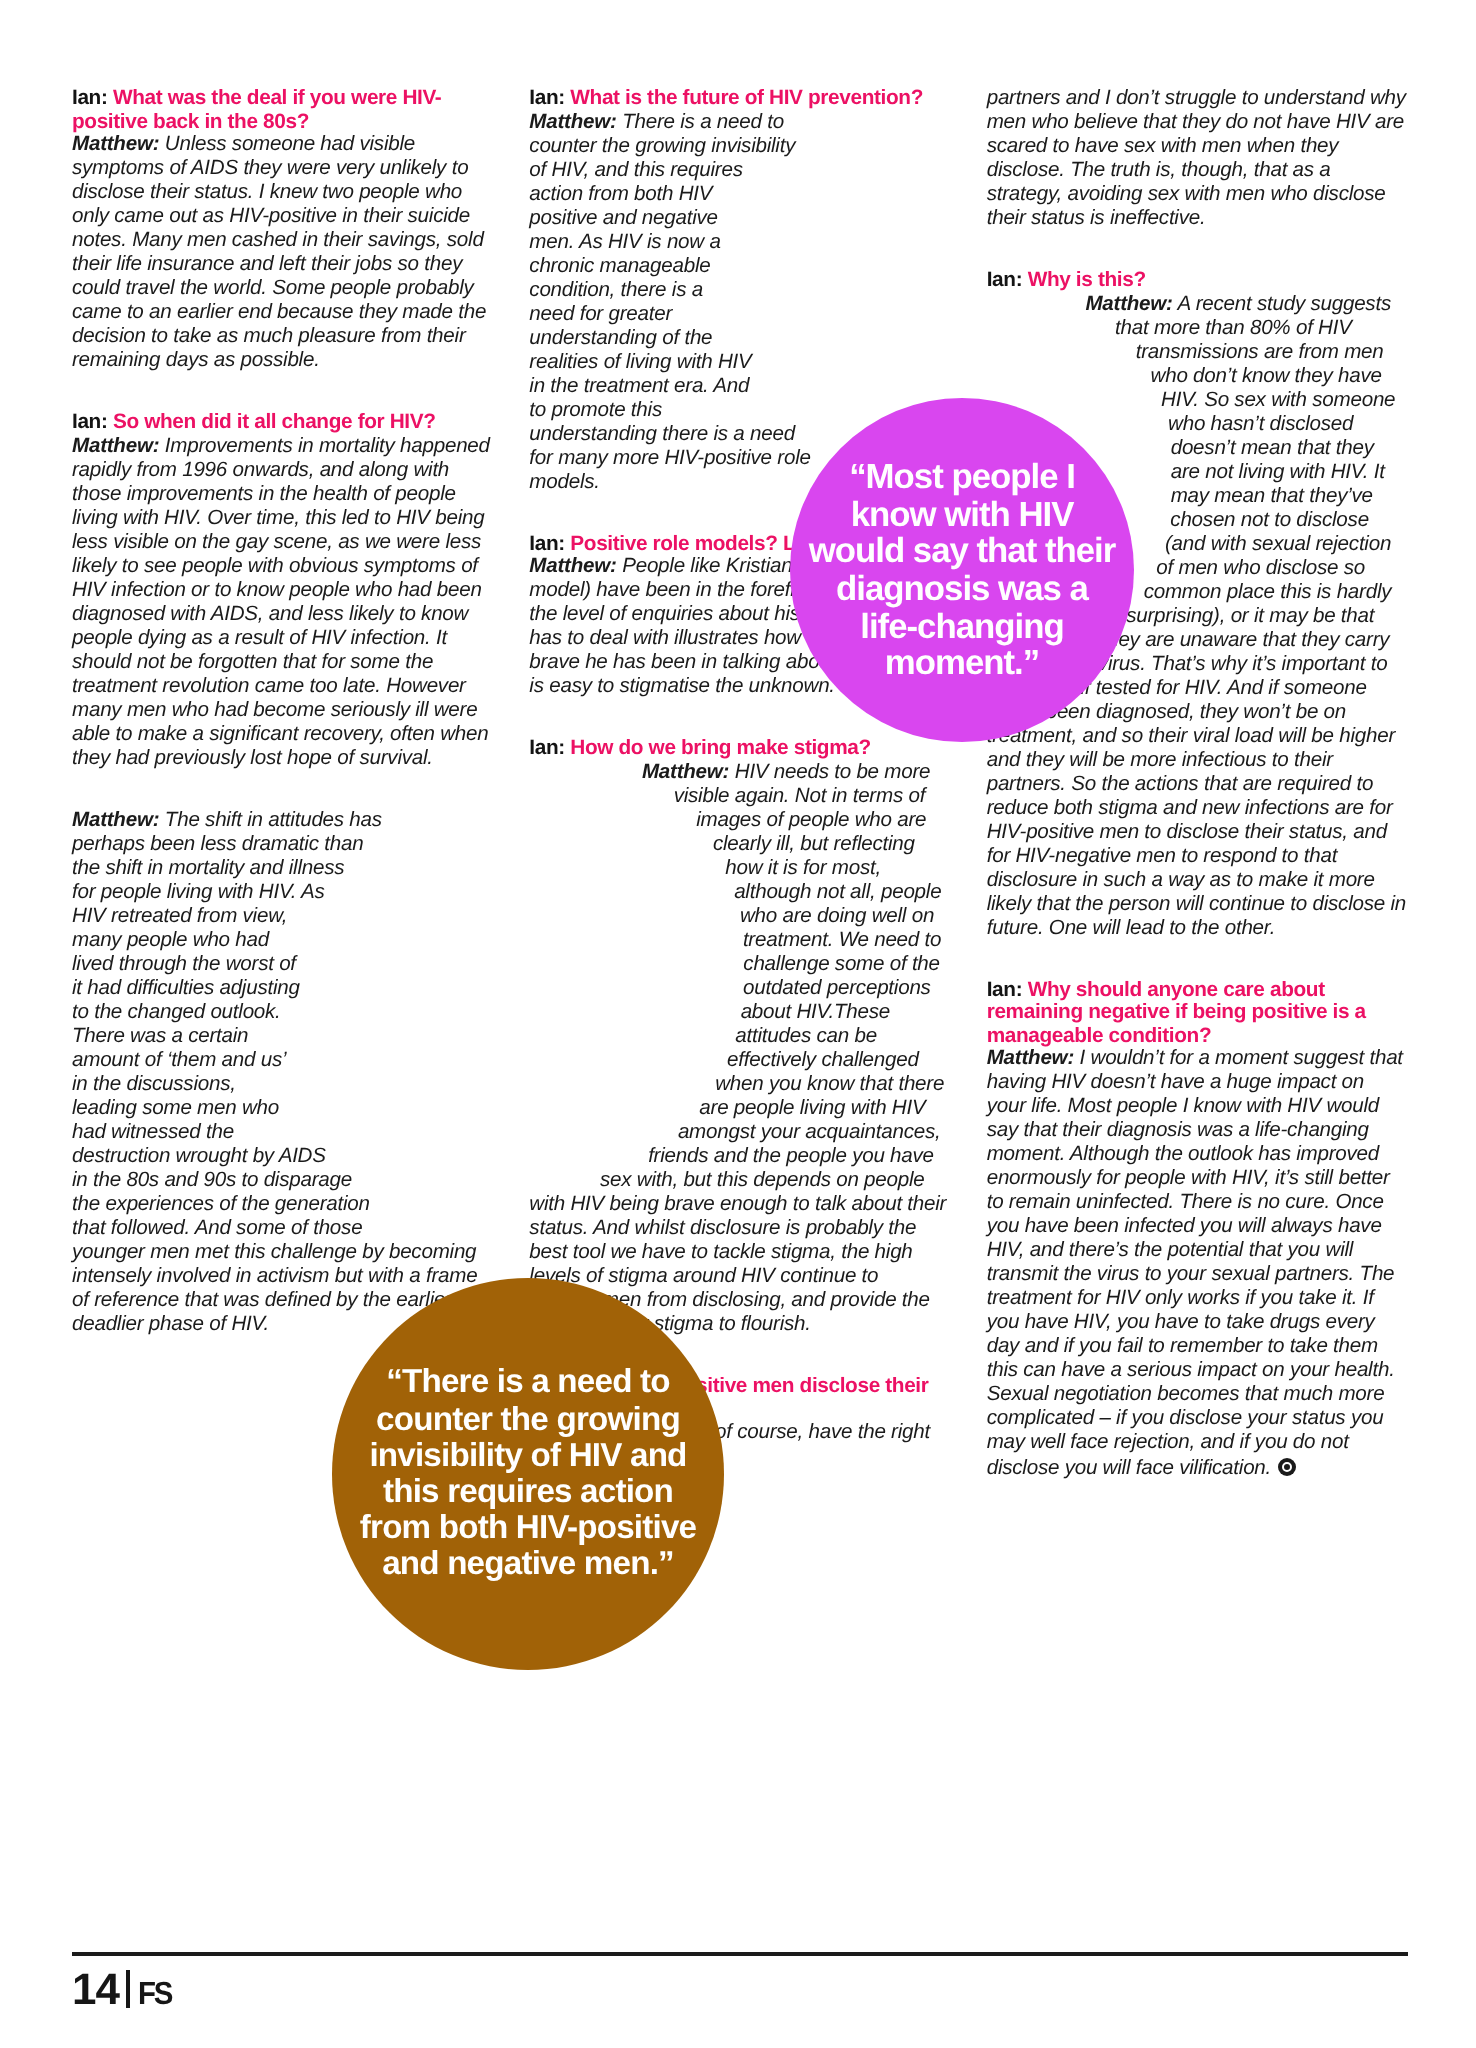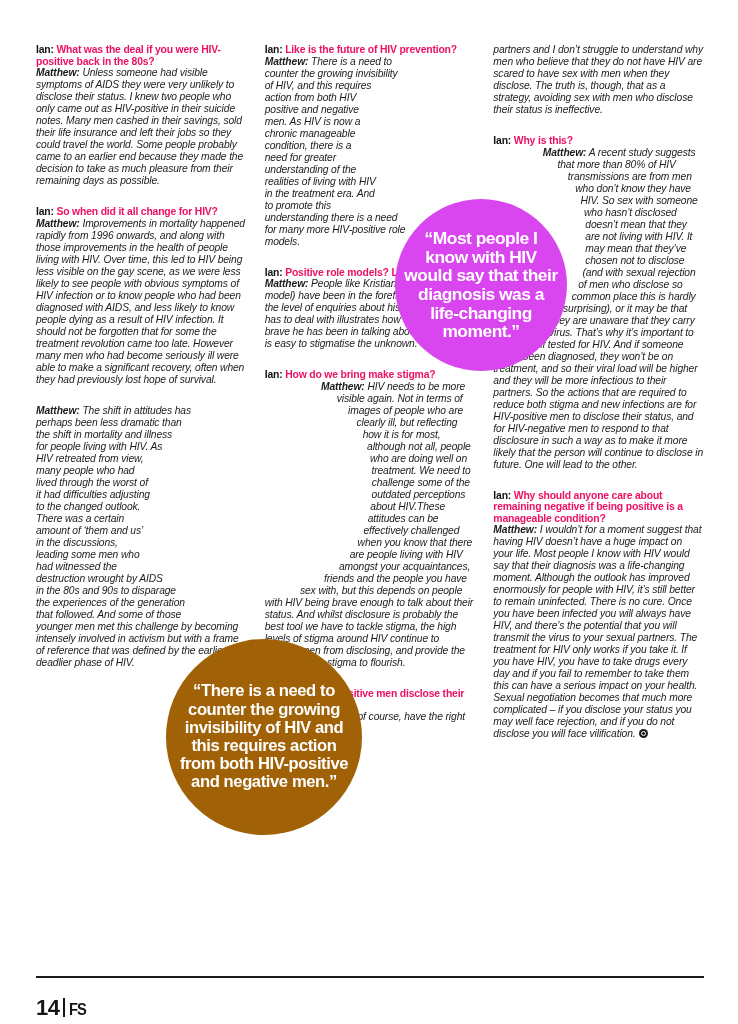--- a/index.html
+++ b/index.html
@@ -158,21 +158,20 @@
     height: 2px;
     background: #1b1b1b;
   }
   .folio {
     position: absolute;
     left: 36px;
     top: 982px;
     display: flex;
     align-items: baseline;
     gap: 0;
-    margin-top: 13px;
   }
   .folio .num {
     font-size: 22px;
     font-weight: bold;
     letter-spacing: -0.5px;
     color: #161616;
     padding-right: 4px;
   }
   .folio .bar {
     display: inline-block;
@@ -245,21 +244,21 @@
 
       <div class="qa">
         <p class="a"><span class="shape shape-teal-left"></span><span class="spk">Matthew:</span> <span>The shift in attitudes has perhaps been less dramatic than the shift in mortality and illness for people living with HIV. As HIV retreated from view, many people who had lived through the worst of it had difficulties adjusting to the changed outlook. There was a certain amount of ‘them and us’ in the discussions, leading some men who had witnessed the destruction wrought by AIDS in the 80s and 90s to disparage the experiences of the generation that followed. And some of those younger men met this challenge by becoming intensely involved in activism but with a frame of reference that was defined by the earlier, deadlier phase of HIV.</span></p>
       </div>
 
     </div>
 
     <div class="col mid">
 
       <div class="qa">
-        <p class="q"><span class="who">Ian:</span> <span class="txt">Like is the future of HIV prevention?</span></p>
+        <p class="q"><span class="who">Ian:</span> <span class="txt">What is the future of HIV prevention?</span></p>
         <p class="a"><span class="shape shape-pink-mid"></span><span class="spk">Matthew:</span> <span>There is a need to counter the growing invisibility of HIV, and this requires action from both HIV positive and negative men. As HIV is now a chronic manageable condition, there is a need for greater understanding of the realities of living with HIV in the treatment era. And to promote this understanding there is a need for many more HIV-positive role models.</span></p>
       </div>
       <div class="gap"></div>
 
       <div class="qa">
         <p class="q"><span class="who">Ian:</span> <span class="txt">Positive role models? Like who?</span></p>
         <p class="a"><span class="spk">Matthew:</span> <span>People like Kristian Johns (our cover model) have been in the forefront of this, but the level of enquiries about his status that he has to deal with illustrates how exceptionally brave he has been in talking about his status. It is easy to stigmatise the unknown.</span></p>
       </div>
       <div class="gap"></div>
 

